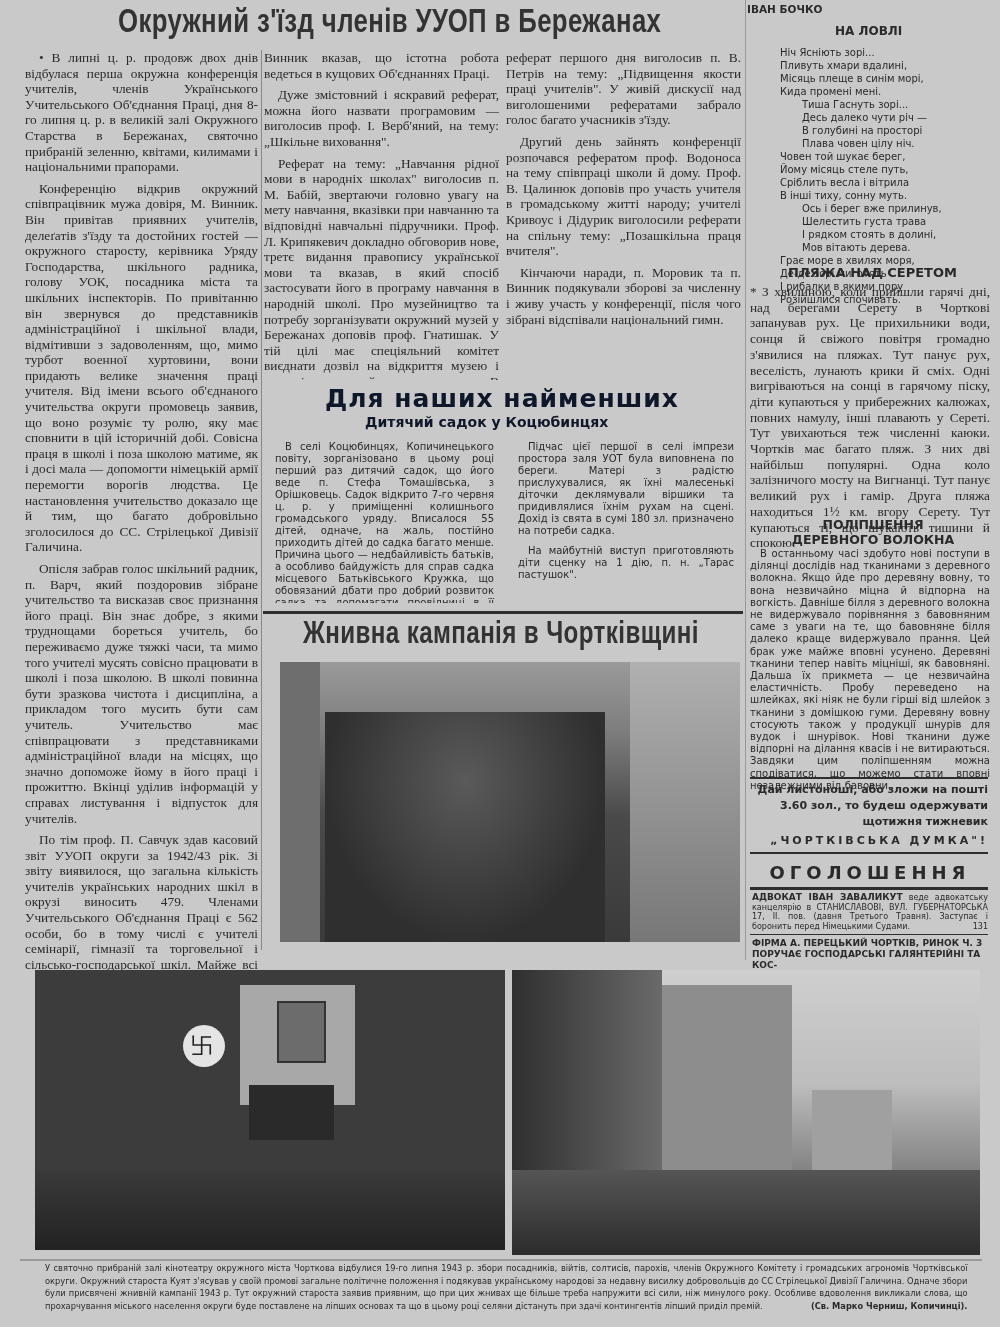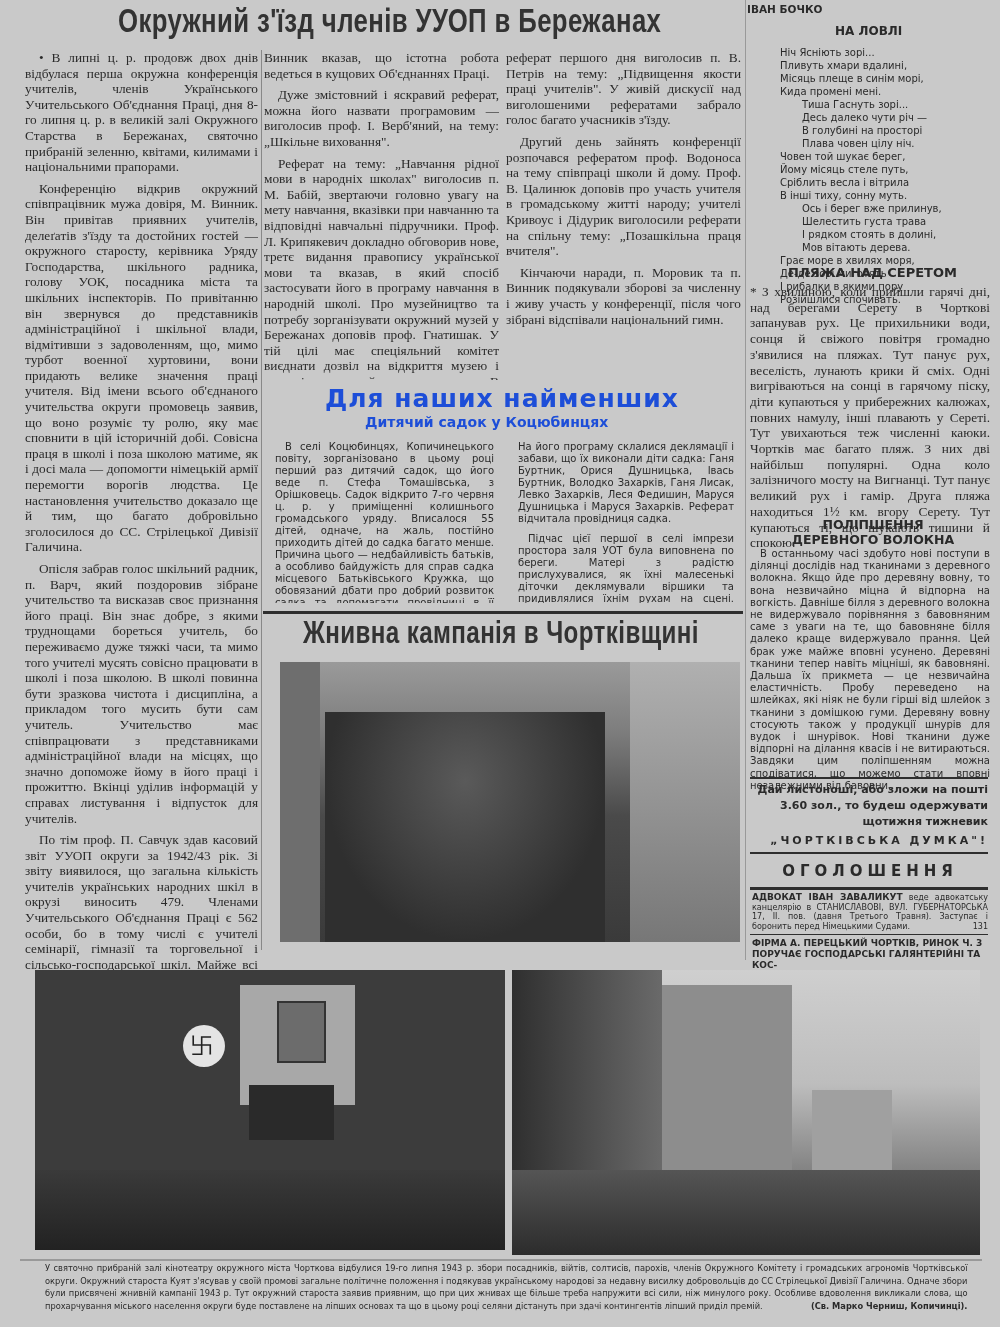--- a/index.html
+++ b/index.html
@@ -7,21 +7,21 @@
     width:1000px; height:1327px; overflow:hidden;
     background:#c9c9c9;
     font-family:"Liberation Serif", serif;
     color:#2a2a2a;
     position:relative;
   }
   .abs { position:absolute; }
   .col { font-size:13.3px; line-height:15.6px; text-align:justify; }
   .col p { margin:0 0 6px 0; text-indent:14px; }
   .headline { font-family:"Liberation Sans", sans-serif; font-weight:bold; color:#333; transform:scaleX(0.78); transform-origin:left center; white-space:nowrap; letter-spacing:0.5px; }
-  .sub-h { font-family:"DejaVu Sans", sans-serif; font-weight:bold; color:#1d4ed8; white-space:nowrap; }
+  .sub-h { font-family:"DejaVu Sans", sans-serif; font-weight:bold; color:#0f172a; white-space:nowrap; }
   .sans-col { font-family:"DejaVu Sans", sans-serif; font-size:10px; line-height:12px; text-align:justify; }
   .sans-col p { margin:8px; text-indent:10px; }
   .poem { font-family:"DejaVu Sans", sans-serif; font-size:10px; line-height:13px; }
   .poem div.ind { padding-left:22px; }
   .rule { position:absolute; background:#2e2e2e; }
   .photo { position:absolute; background:#555; overflow:hidden; }
 </style>
 </head>
 <body>
 
@@ -51,21 +51,20 @@
 <div class="rule" style="left:261px; top:50px; width:1px; height:900px; background:#888;"></div>
 
 <div class="abs sub-h" style="left:325px; top:384px; font-size:25px; letter-spacing:1px;">Для наших найменших</div>
 <div class="abs sub-h" style="left:365px; top:414px; font-size:14px;">Дитячий садок у Коцюбинцях</div>
 
 <div class="abs sans-col" style="left:267px; top:433px; width:235px; height:170px; overflow:hidden;">
   <p>В селі Коцюбинцях, Копичинецького повіту, зорганізовано в цьому році перший раз дитячий садок, що його веде п. Стефа Томашівська, з Орішковець. Садок відкрито 7-го червня ц. р. у приміщенні колишнього громадського уряду. Вписалося 55 дітей, одначе, на жаль, постійно приходить дітей до садка багато менше. Причина цього — недбайливість батьків, а особливо байдужість для справ садка місцевого Батьківського Кружка, що обовязаний дбати про добрий розвиток садка та допомагати провідниці в її важкій праці.</p>
   <p>Заходом провідниці садка, п. С. Томашівської відбулося в неділю, 25-го липня ц. р. в залі місцевого УОТ Свято Матері.</p>
 </div>
 <div class="abs sans-col" style="left:510px; top:433px; width:232px; height:170px; overflow:hidden;">
-  <p style="text-indent:0">На його програму склалися деклямації і забави, що їх виконали діти садка: Ганя Буртник, Орися Душницька, Івась Буртник, Володко Захарків, Ганя Лисак, Левко Захарків, Леся Федишин, Маруся Душницька і Маруся Захарків. Реферат відчитала провідниця садка.</p>
   <p>Підчас цієї першої в селі імпрези простора заля УОТ була виповнена по береги. Матері з радістю прислухувалися, як їхні малесенькі діточки деклямували віршики та придивлялися їхнім рухам на сцені. Дохід із свята в сумі 180 зл. призначено на потреби садка.</p>
   <p>На майбутній виступ приготовляють діти сценку на 1 дію, п. н. „Тарас пастушок".</p>
 </div>
 
 <div class="rule" style="left:263px; top:611px; width:480px; height:3px;"></div>
 
 <div class="abs headline" style="left:303px; top:615px; font-size:31px;">Жнивна кампанія в Чортківщині</div>
 
 <div class="photo" style="left:280px; top:662px; width:460px; height:280px; background:linear-gradient(180deg,#9a9a9a 0%,#7d7d7d 25%,#4a4a4a 55%,#3a3a3a 100%);">
   <div style="position:absolute; left:0; top:0; width:40px; height:280px; background:#6e6e6e;"></div>
@@ -139,21 +138,21 @@
 <div class="abs" style="left:778px; top:517px; width:190px; text-align:center; font-family:'DejaVu Sans', sans-serif; font-size:12.5px; line-height:15px; font-weight:bold;">ПОЛІПШЕННЯ ДЕРЕВНОГО ВОЛОКНА</div>
 <div class="abs sans-col" style="left:750px; top:548px; width:240px; font-size:10px; line-height:12.2px; text-indent:10px;">В останньому часі здобуто нові поступи в ділянці дослідів над тканинами з деревного волокна. Якщо йде про деревяну вовну, то вона незвичайно міцна й відпорна на вогкість. Давніше білля з деревного волокна не видержувало порівняння з бавовняним саме з уваги на те, що бавовняне білля далеко краще видержувало прання. Цей брак уже майже вповні усунено. Деревяні тканини тепер навіть міцніші, як бавовняні. Дальша їх прикмета — це незвичайна еластичність. Пробу переведено на шлейках, які ніяк не були гірші від шлейок з тканини з домішкою гуми. Деревяну вовну стосують також у продукції шнурів для вудок і шнурівок. Нові тканини дуже відпорні на ділання квасів і не витираються. Завдяки цим поліпшенням можна сподіватися, що можемо стати вповні незалежними від бавовни.</div>
 
 <div class="rule" style="left:750px; top:777px; width:238px; height:2px;"></div>
 <div class="abs" style="left:752px; top:782px; width:236px; text-align:right; font-family:'DejaVu Sans', sans-serif; font-weight:bold; font-size:11px; line-height:16px;">
   <div>Дай листоноші, або зложи на пошті 3.60 зол., то будеш одержувати щотижня тижневик</div>
   <div style="letter-spacing:3px; margin-top:3px;">„ЧОРТКІВСЬКА ДУМКА"!</div>
 </div>
 <div class="rule" style="left:750px; top:852px; width:238px; height:2px;"></div>
 
-<div class="abs" style="left:752px; top:862px; width:236px; text-align:center; font-family:'DejaVu Sans', sans-serif; font-size:15px; font-weight:bold; letter-spacing:5px;">ОГОЛОШЕННЯ</div>
+<div class="abs" style="left:752px; top:862px; width:236px; text-align:center; font-family:'DejaVu Sans', sans-serif; font-size:18px; font-weight:bold; letter-spacing:5px;">ОГОЛОШЕННЯ</div>
 <div class="rule" style="left:750px; top:887px; width:238px; height:3px;"></div>
 
 <div class="abs" style="left:752px; top:893px; width:236px; font-family:'DejaVu Sans', sans-serif; font-size:8px; line-height:9.5px; text-align:justify;">
   <span style="font-weight:bold; font-size:9px;">АДВОКАТ ІВАН ЗАВАЛИКУТ</span>
   <span>веде адвокатську канцелярію в СТАНИСЛАВОВІ, ВУЛ. ГУБЕРНАТОРСЬКА 17, II. пов. (давня Третього Травня). Заступає і боронить перед Німецькими Судами.</span>
   <span style="float:right;">131</span>
 </div>
 <div class="rule" style="left:750px; top:934px; width:238px; height:1px;"></div>
 <div class="abs" style="left:752px; top:938px; width:236px; font-family:'DejaVu Sans', sans-serif; font-size:9px; line-height:11px; font-weight:bold;">
   <span>ФІРМА А. ПЕРЕЦЬКИЙ ЧОРТКІВ, РИНОК Ч. 3</span>

